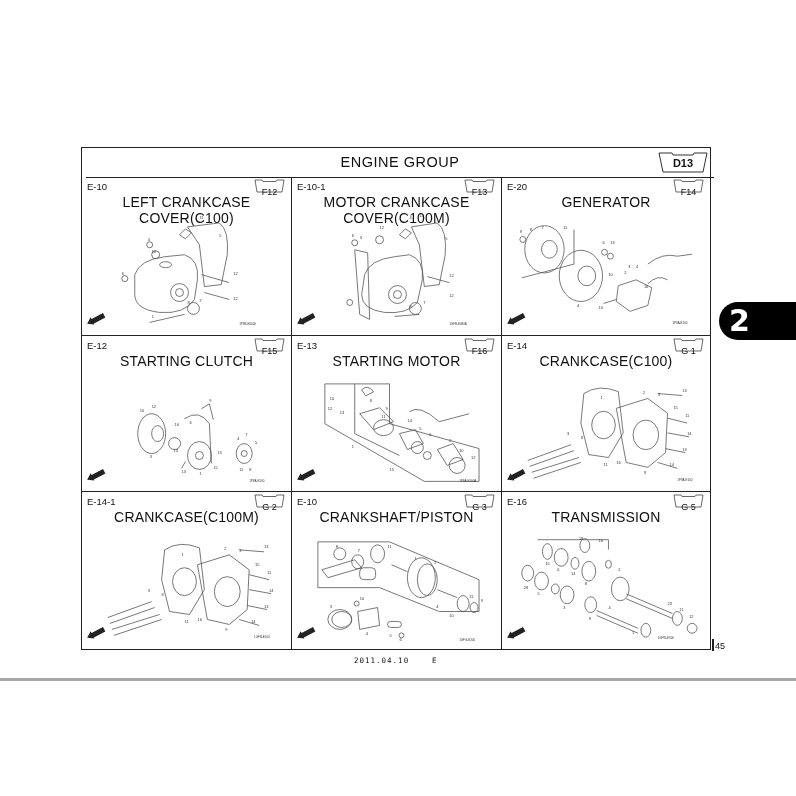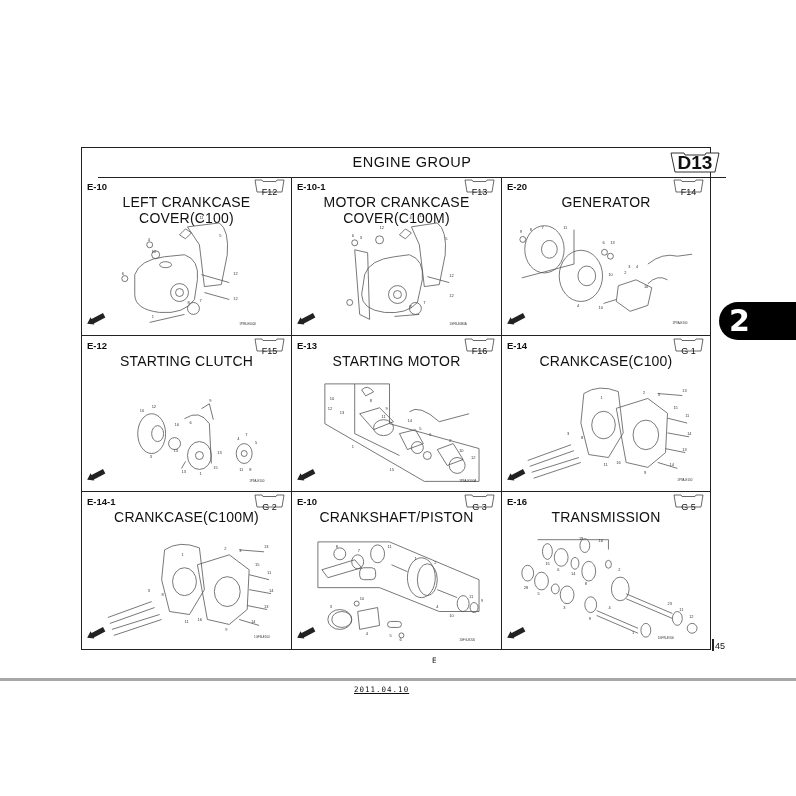--- a/index.html
+++ b/index.html
@@ -1,38 +1,38 @@
 <!DOCTYPE html>
 <html><head>
 <meta charset="utf-8">
 <style>
   html,body{margin:0;padding:0;background:#fff;}
   body{width:796px;height:796px;position:relative;overflow:hidden;font-family:"Liberation Sans",sans-serif;color:#111;}
   .frame{position:absolute;left:81px;top:147px;width:630px;height:503px;border:1.5px solid #222;box-sizing:border-box;}
-  .header{position:absolute;left:16px;top:0;width:100%;height:30px;border-bottom:1.5px solid #222;box-sizing:border-box;text-decoration:underline;}
+  .header{position:absolute;left:4px;top:0;width:100%;height:30px;border-bottom:1.5px solid #222;box-sizing:border-box;text-decoration:underline;}
   .header-title{position:absolute;left:0;right:0;top:6px;text-align:center;font-size:14.5px;letter-spacing:0.5px;}
   .badge{position:absolute;display:flex;align-items:center;justify-content:center;}
   .badge svg{position:absolute;left:0;top:0;}
   .badge span{position:relative;z-index:1;}
-  .badge-main{right:4px;top:3px;width:54px;height:23px;font-weight:bold;font-size:19px;}
+  .badge-main{right:4px;top:3px;width:54px;height:23px;font-weight:bold;font-size:11px;}
   .grid{position:absolute;left:0;top:29px;width:100%;height:472px;display:grid;grid-template-columns:210px 210px 1fr;grid-template-rows:159px 156px 1fr;}
   .cell{position:relative;border-right:1.5px solid #222;border-bottom:1.5px solid #222;box-sizing:border-box;overflow:hidden;}
   .cell.c3{border-right:none;}
   .cell.r3{border-bottom:none;}
-  .cell-code{position:absolute;left:5px;top:4px;font-size:9.5px;font-weight:bold;}
+  .cell-code{position:absolute;left:5px;top:4px;font-size:9.5px;font-weight:normal;}
   .cell-title{position:absolute;left:0;right:0;top:17px;text-align:center;font-size:14px;letter-spacing:0.2px;}
   .badge-small{right:6px;top:2px;width:31px;height:26px;font-size:9px;}
   .diagram{position:absolute;left:8px;right:8px;top:28px;bottom:6px;}
   .arrow{position:absolute;left:9px;bottom:14px;width:14px;height:5px;background:#222;transform:rotate(-28deg);}
   .arrow:before{content:"";position:absolute;left:-5px;top:-2px;border-right:6px solid #222;border-top:4.5px solid transparent;border-bottom:4.5px solid transparent;}
   .side-tab{position:absolute;left:719px;top:302px;width:77px;height:38px;background:#000;border-radius:19px 0 0 19px;}
   .side-tab span{position:absolute;left:10px;top:1px;color:#fff;font-weight:bold;font-size:30px;font-family:"DejaVu Sans",sans-serif;}
   .page-num{position:absolute;left:715px;top:641px;font-size:9px;font-weight:normal;}
   .page-tick{position:absolute;left:712px;top:639px;width:1.5px;height:12px;background:#222;}
-  .footer-date{position:absolute;left:354px;top:685px;font-family:"DejaVu Sans Mono",monospace;font-size:7.5px;letter-spacing:1px;text-decoration:underline;}
+  .footer-date{position:absolute;left:354px;top:656px;font-family:"DejaVu Sans Mono",monospace;font-size:7.5px;letter-spacing:1px;}
   .footer-rev{position:absolute;left:432px;top:656px;font-family:"DejaVu Sans Mono",monospace;font-size:7.5px;}
   .rule{position:absolute;left:0;top:678px;width:796px;height:3px;background:#a8a8a8;}
 </style>
 </head>
 <body>
 
 <div class="frame">
   <div class="header">
     <div class="header-title">ENGINE GROUP</div>
     <div class="badge badge-main">

